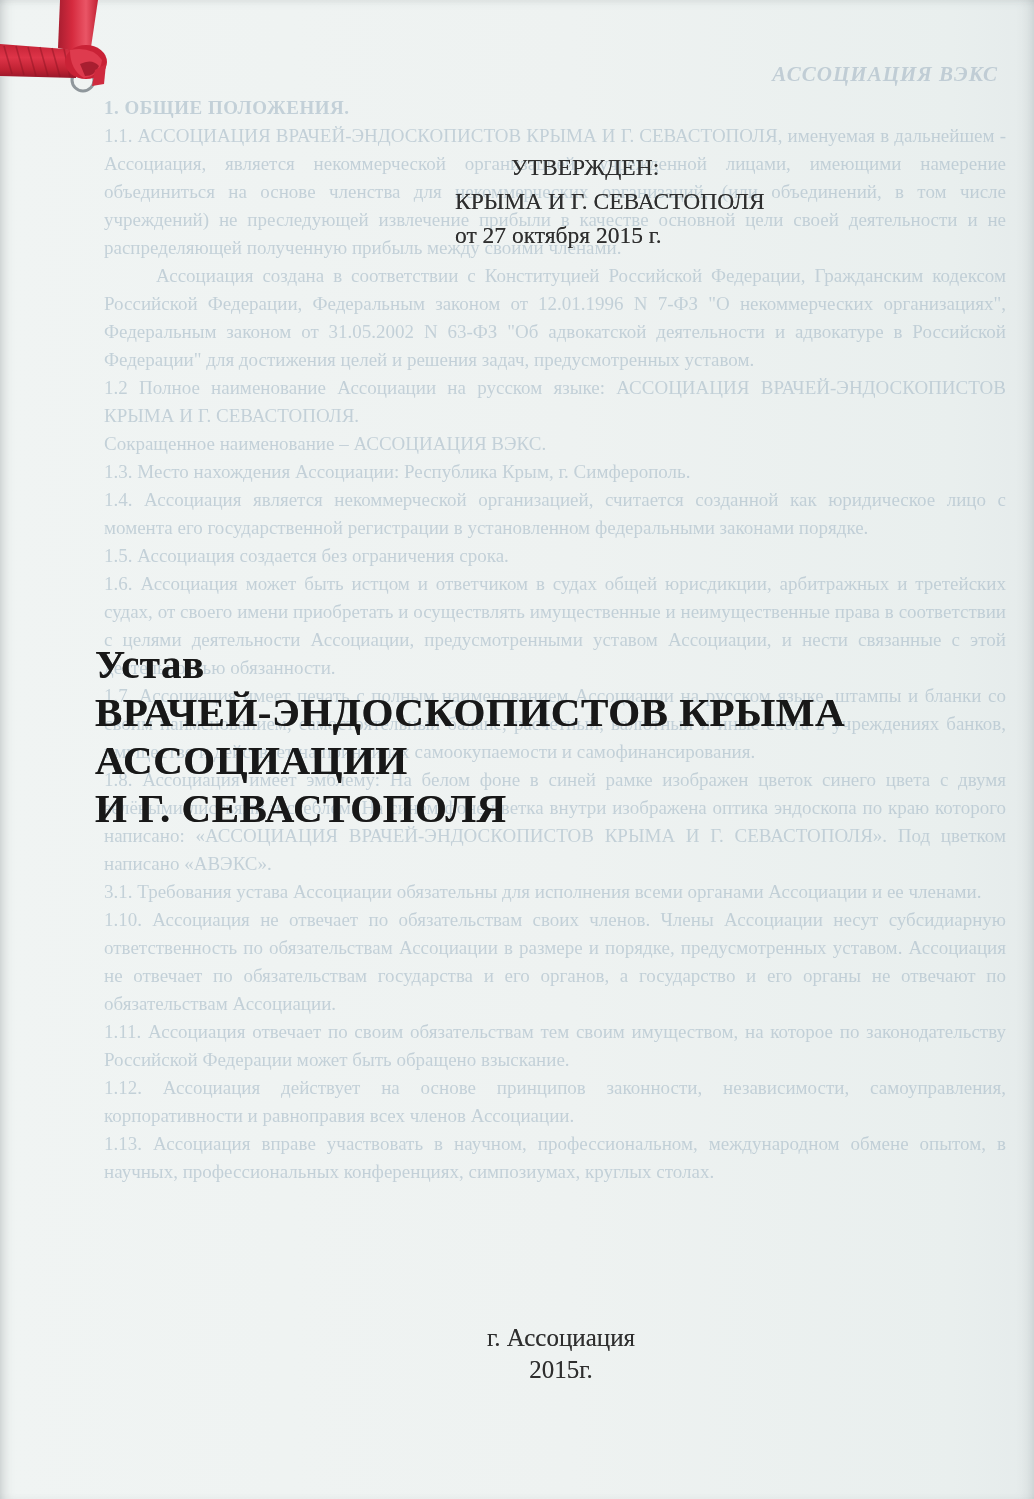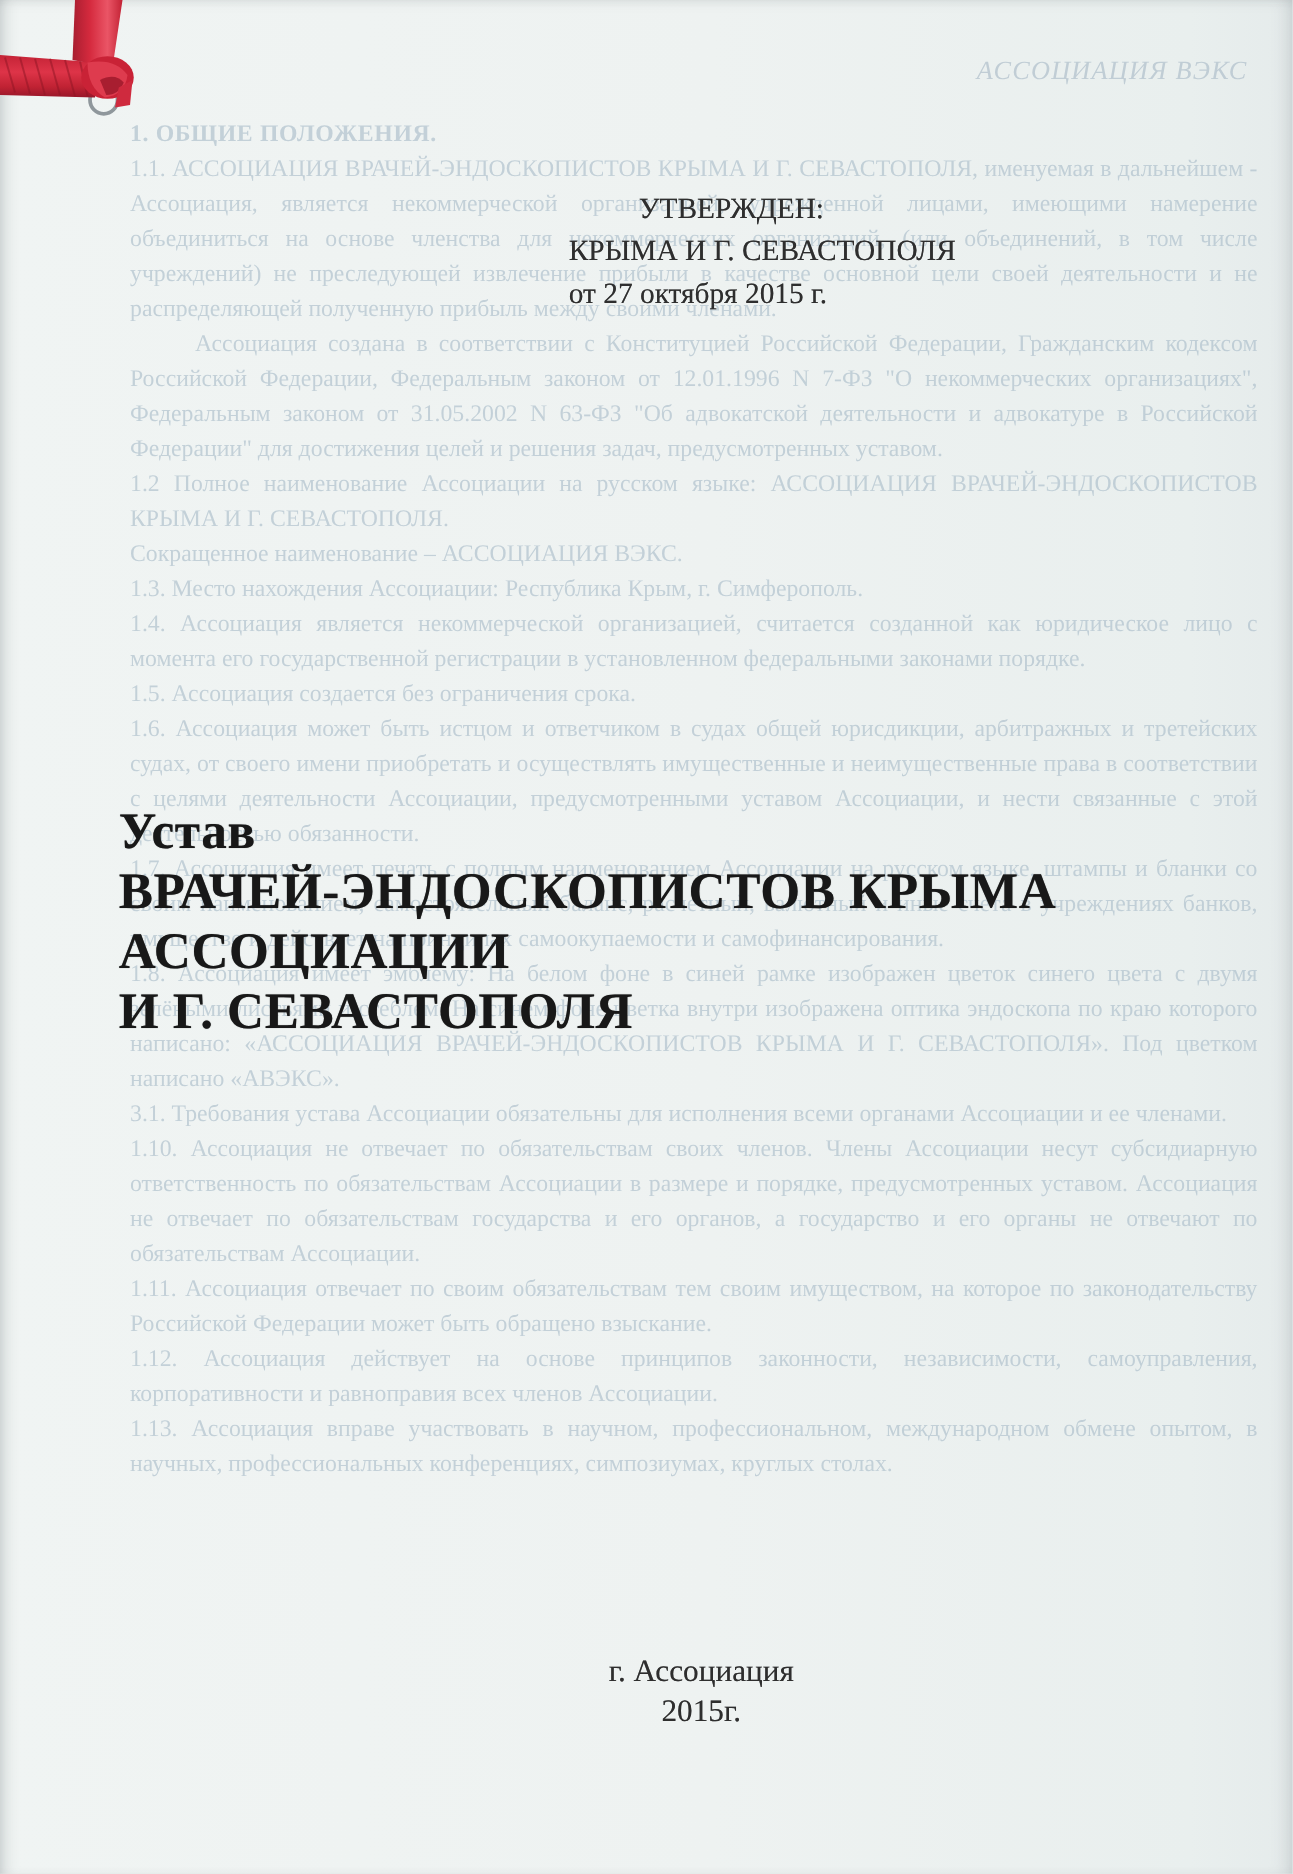--- a/index.html
+++ b/index.html
@@ -24,22 +24,22 @@
     font-size:19px;line-height:28px;
     text-align:justify;
     user-select:none;
   }
   .ghost p{margin:0;}
   .ghost p:first-child{font-weight:bold;letter-spacing:.5px;}
   .ghost p:nth-child(3){text-indent:52px;}
 
   
   .watermark{
-    position:absolute;top:44px;right:36px;
-    font-style:italic;font-weight:normal;
+    position:absolute;top:62px;right:36px;
+    font-style:italic;font-weight:bold;
     font-size:21px;color:#b3c2cd;opacity:.75;
     filter:blur(0.3px);
     letter-spacing:1px;
     text-align:right;
   }
 
   
   .approval{
     position:absolute;left:455px;top:150px;width:482px;
     font-size:23.5px;line-height:34px;color:#2e2e2e;

